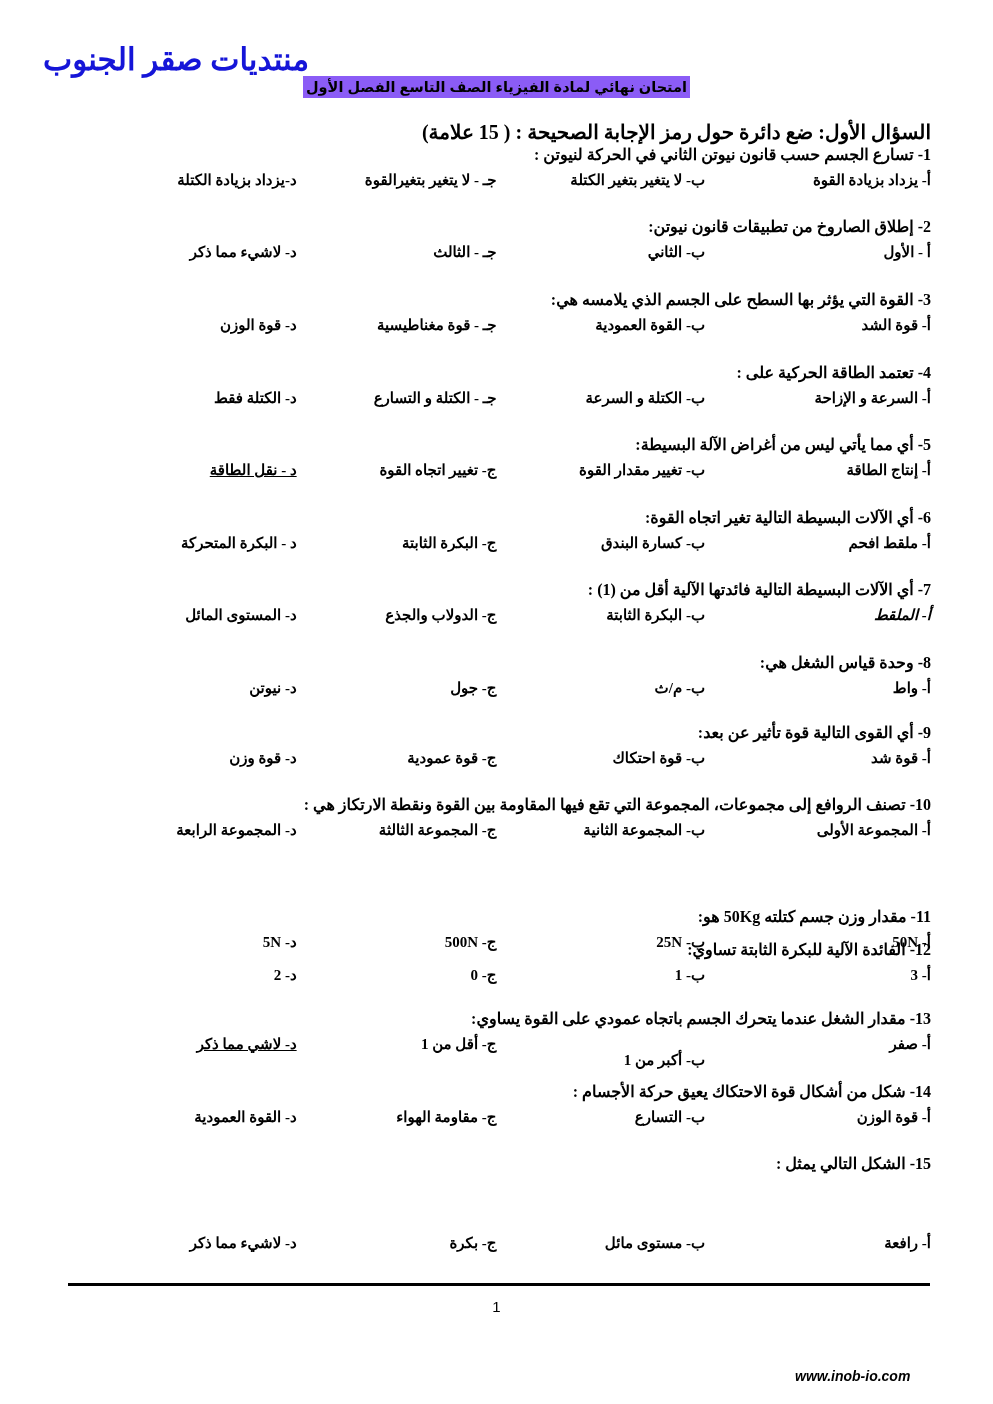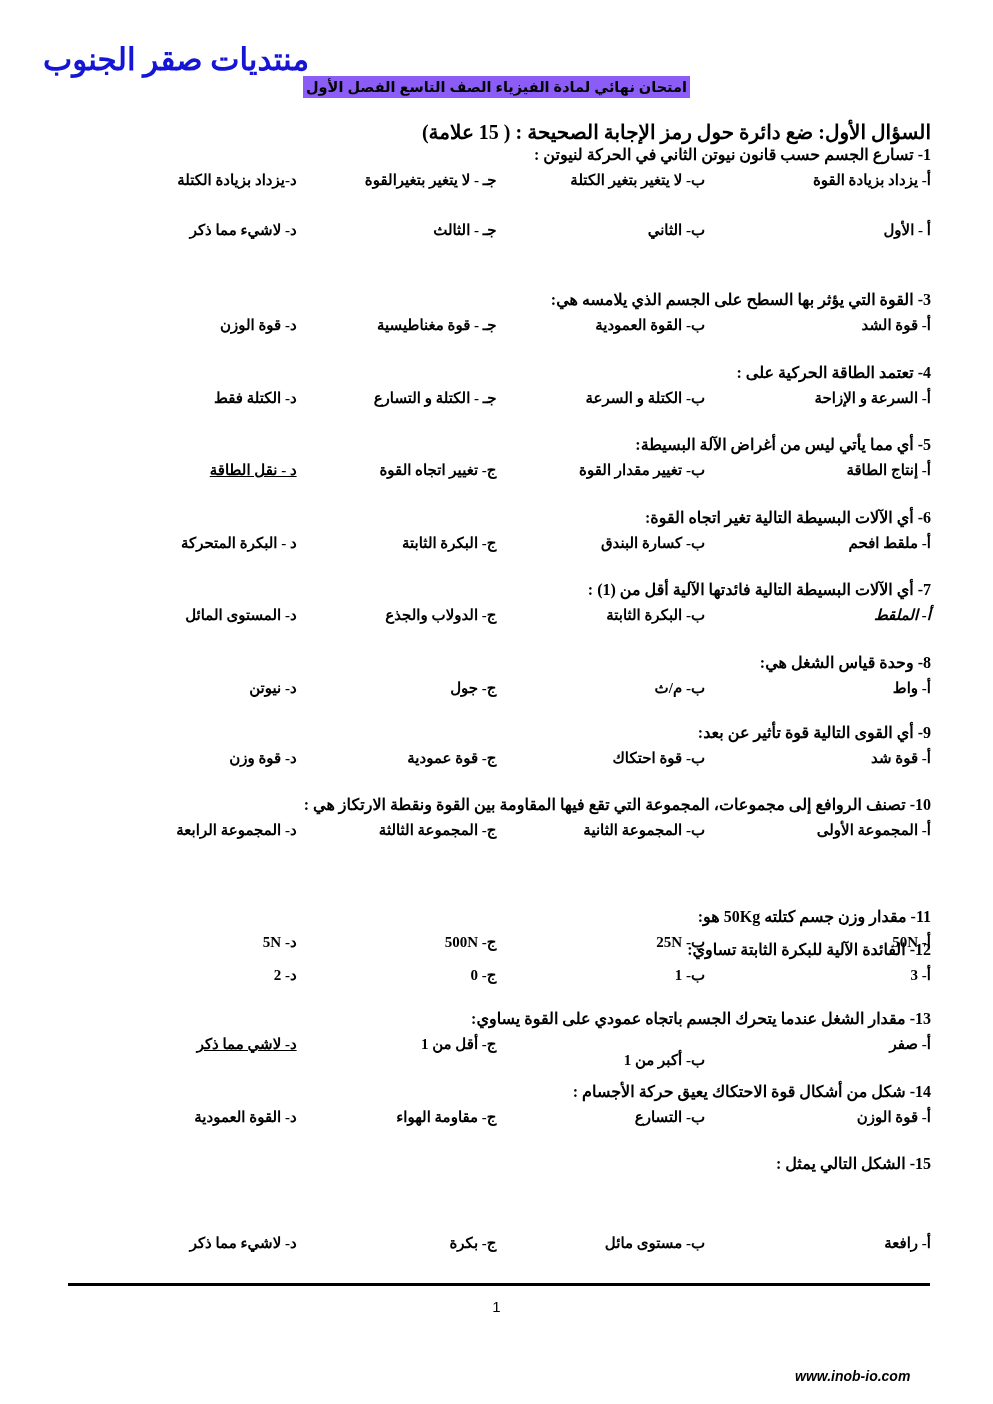--- a/index.html
+++ b/index.html
@@ -162,20 +162,21 @@
       <div class="q-block" style="position: absolute; right: 0px; left: 0px; top: 0px;">
         <div class="q-stem">1- تسارع الجسم حسب قانون نيوتن الثاني في الحركة لنيوتن :</div>
         <div class="q-options">
           <span class="opt" style="right: 0%;">أ- يزداد بزيادة القوة</span>
           <span class="opt" style="right: 26%;">ب- لا يتغير بتغير الكتلة</span>
           <span class="opt" style="right: 50%;">جـ - لا يتغير بتغيرالقوة</span>
           <span class="opt" style="right: 73%;">د-يزداد بزيادة الكتلة</span>
         </div>
       </div>
       <div class="q-block" style="position: absolute; right: 0px; left: 0px; top: 72px;">
+        <div class="q-stem">2- إطلاق الصاروخ من تطبيقات قانون نيوتن:</div>
         <div class="q-options">
           <span class="opt" style="right: 0%;">أ - الأول</span>
           <span class="opt" style="right: 26%;">ب- الثاني</span>
           <span class="opt" style="right: 50%;">جـ - الثالث</span>
           <span class="opt" style="right: 73%;">د- لاشيء مما ذكر</span>
         </div>
       </div>
       <div class="q-block" style="position: absolute; right: 0px; left: 0px; top: 145px;">
         <div class="q-stem">3- القوة التي يؤثر بها السطح على الجسم الذي يلامسه هي:</div>
         <div class="q-options">

